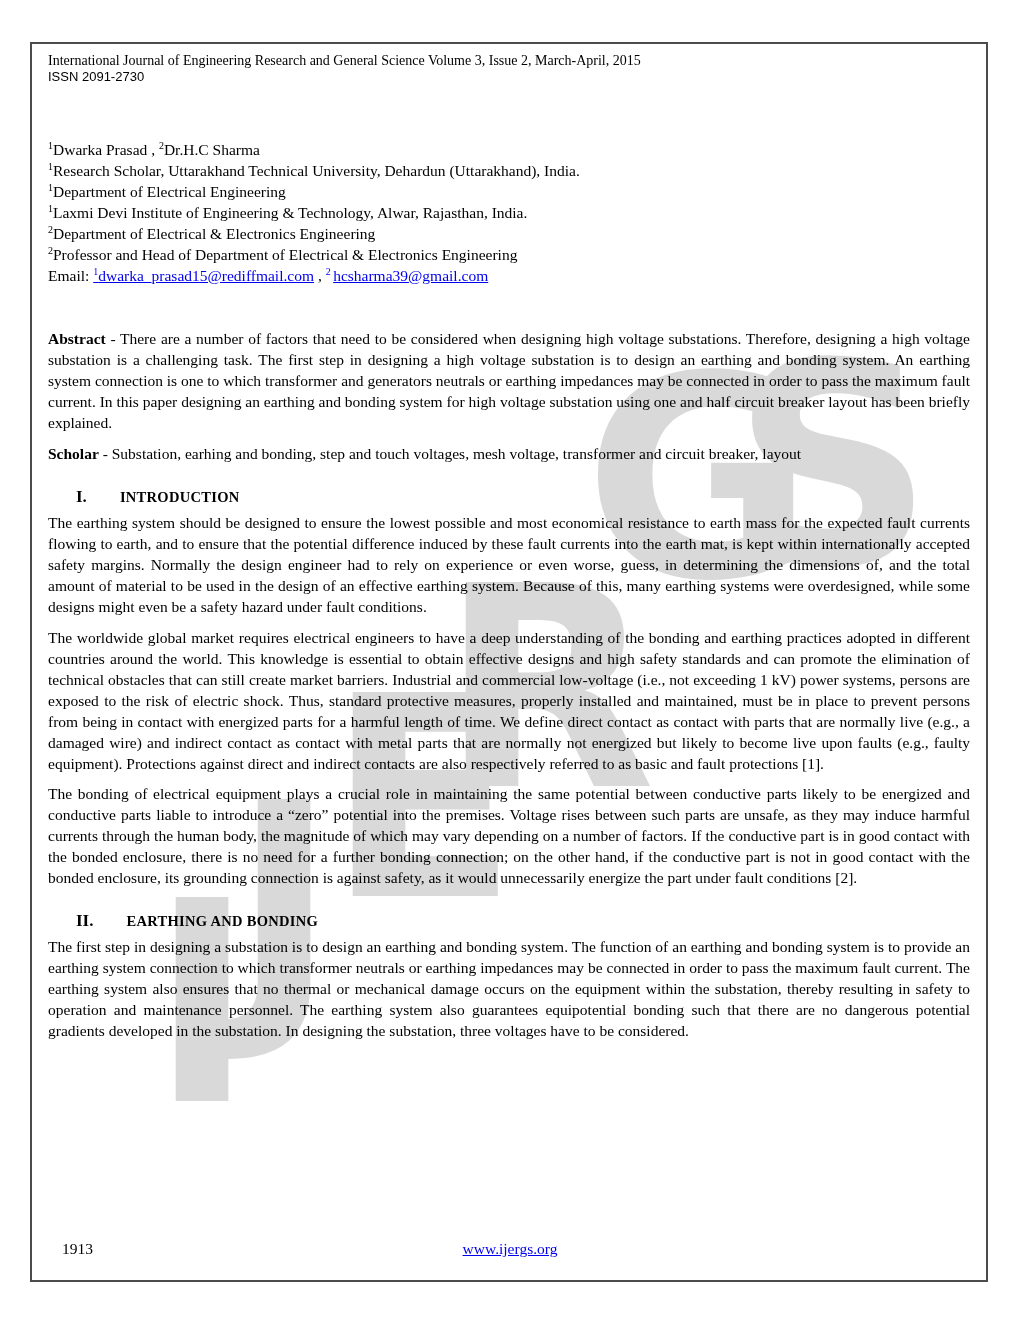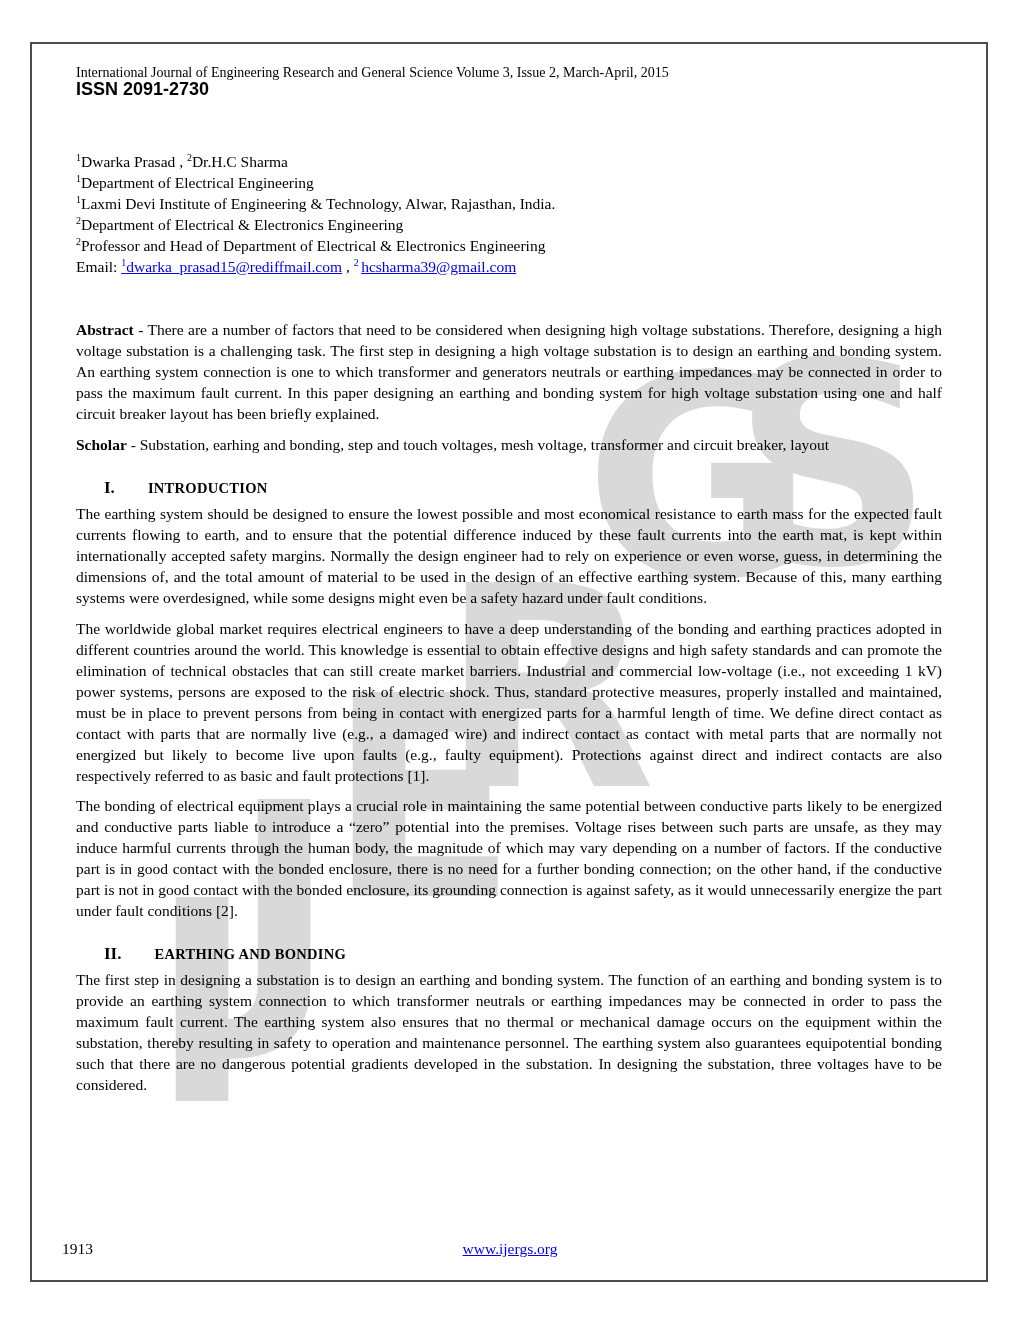--- a/index.html
+++ b/index.html
@@ -15,23 +15,23 @@
   .wm-letter{
     position:absolute;font-family:"DejaVu Sans", sans-serif;font-weight:700;
     font-size:280px;line-height:280px;color:#d9d9d9;
   }
   .wm-i{left:118px;top:820px;}
   .wm-j{left:200px;top:722px;}
   .wm-e{left:295px;top:615px;}
   .wm-r{left:408px;top:505px;}
   .wm-g{left:552px;top:295px;}
   .wm-s{left:700px;top:282px;}
-  .content{position:relative;z-index:1;margin:0 44px;padding-top:20px;}
+  .content{position:relative;z-index:1;margin:0 16px;padding-top:8px;}
   .journal-line{font-size:14px;line-height:17px;}
-  .issn-line{font-family:"Liberation Sans", sans-serif;font-size:18px;line-height:16px;font-weight:bold;}
+  .issn-line{font-family:"Liberation Sans", sans-serif;font-size:13px;line-height:16px;}
   .paper-title{font-size:25px;font-weight:bold;text-align:center;margin-top:12px;line-height:30px;}
   .author-block{text-align:left;font-size:15.5px;line-height:21px;margin-top:54px;}
   sup{font-size:10px;line-height:0;vertical-align:super;}
   a{color:#0000EE;text-decoration:underline;cursor:pointer;}
   .sup-blue{color:#0000EE;}
   .para{font-size:15.5px;line-height:21px;text-align:justify;}
   .abstract-para{margin-top:42px;}
   .keywords-para{margin-top:10px;}
   b{font-weight:bold;}
   .section-heading{margin-top:23px;margin-bottom:5px;font-weight:bold;}
@@ -58,20 +58,21 @@
   </div>
 
   <div class="content">
 
     <div class="journal-line">International Journal of Engineering Research and General Science Volume 3, Issue 2,  March-April, 2015</div>
     <div class="issn-line">ISSN 2091-2730</div>
 
 
     <div class="author-block">
       <div><sup>1</sup><span>Dwarka Prasad , </span><sup>2</sup><span>Dr.H.C Sharma</span></div>
+      <div><sup>1</sup><span>Research Scholar, Uttarakhand Technical University, Dehardun (Uttarakhand), India.</span></div>
       <div><sup>1</sup><span>Department of Electrical Engineering</span></div>
       <div><sup>1</sup><span>Laxmi Devi Institute of Engineering  &amp; Technology, Alwar, Rajasthan, India.</span></div>
       <div><sup>2</sup><span>Department of Electrical &amp; Electronics Engineering</span></div>
       <div><sup>2</sup><span>Professor and Head of Department of Electrical &amp; Electronics Engineering</span></div>
       <div><span>Email: </span><a><sup>1</sup><span>dwarka_prasad15@rediffmail.com</span></a><span> , </span><sup class="sup-blue">2 </sup><a><span>hcsharma39@gmail.com</span></a></div>
     </div>
 
     <div class="para abstract-para"><b>Abstract</b><span> - There are a number of factors that need to be considered when designing high voltage substations. Therefore, designing a high voltage substation is a challenging task. The first step in designing a high voltage substation is to design an earthing and bonding system.  An earthing system connection is one to which transformer and generators neutrals or earthing impedances may be connected in order to pass the maximum fault current. In this paper designing an earthing and bonding system for high voltage substation using one and half circuit breaker layout has been briefly explained.</span></div>
 
     <div class="para keywords-para"><b>Scholar</b><span> - Substation, earhing and bonding, step and touch voltages, mesh voltage, transformer and circuit breaker, layout</span></div>

